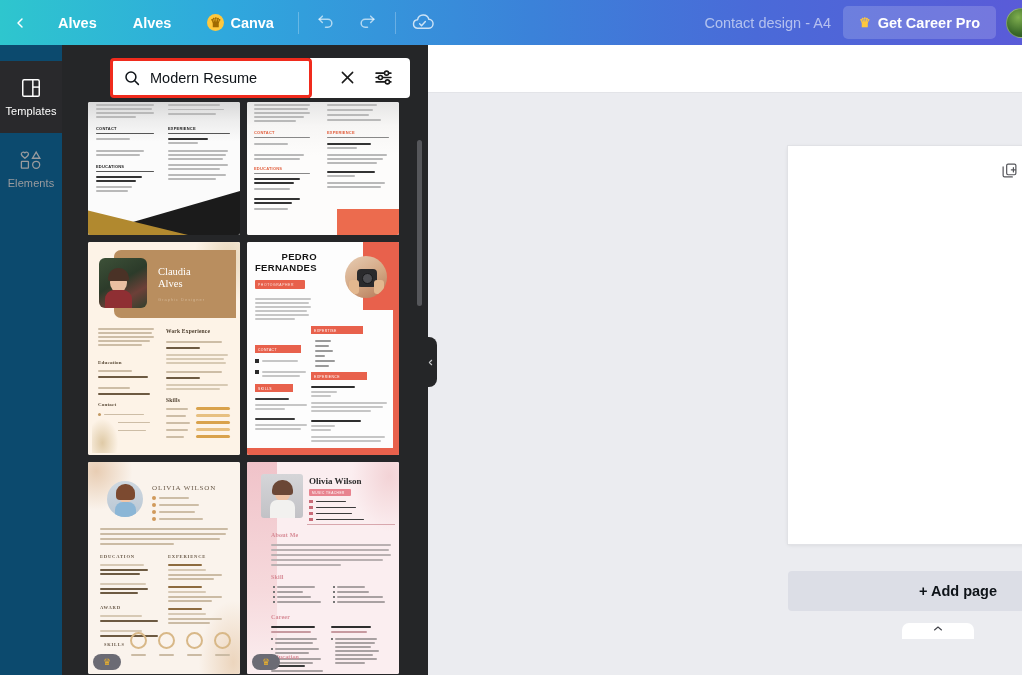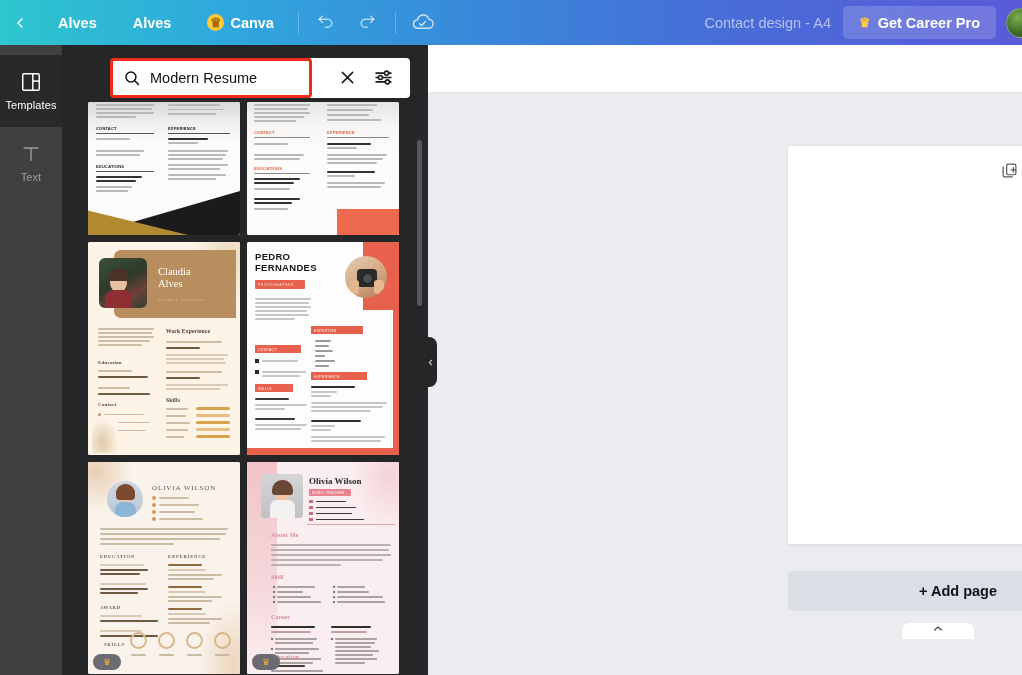--- a/index.html
+++ b/index.html
@@ -47,22 +47,22 @@
   .crown { font-size: 13px; line-height: 1; }
   .tb-avatar {
     width: 30px; height: 30px; border-radius: 50%; margin-right: -14px;
     background: radial-gradient(circle at 40% 30%, #7fae4e, #3c6b2a 60%, #22451a);
     border: 1px solid rgba(255,255,255,0.35); cursor: pointer; flex: none;
   }
 
   
   .rail {
     position: absolute; top: 45px; left: 0; width: 62px; height: 630px;
-    background: #404040; z-index: 30;
-    display: flex; flex-direction: column; padding-top: 10px;
+    background: #0c4a6e; z-index: 30;
+    display: flex; flex-direction: column; padding-top: 16px;
   }
   .rail-item {
     height: 72px; display: flex; flex-direction: column; align-items: center;
     justify-content: center; gap: 6px; color: #9a9b9e; cursor: pointer;
   }
   .rail-item.active { background: #29292c; color: #ffffff; }
   .rail-label { font-size: 11px; font-weight: 500; letter-spacing: .1px; }
 
   
   .panel {
@@ -218,25 +218,27 @@
   <div class="rail">
     <div class="rail-item active">
       <svg width="22" height="22" viewBox="0 0 24 24" fill="none" stroke="currentColor" stroke-width="1.6">
           <rect x="3" y="3" width="18" height="18" rx="1.5"></rect>
           <line x1="14" y1="3" x2="14" y2="21"></line>
           <line x1="14" y1="11" x2="21" y2="11"></line>
         </svg>
       <span class="rail-label">Templates</span>
     </div>
     <div class="rail-item">
-      <svg width="22" height="22" viewBox="0 0 24 24" fill="none" stroke="currentColor" stroke-width="1.5" stroke-linecap="round">
-          <line x1="4.5" y1="5.5" x2="19.5" y2="5.5"></line>
-          <line x1="12" y1="5.5" x2="12" y2="19"></line>
+      <svg width="24" height="22" viewBox="0 0 26 22" fill="none" stroke="currentColor" stroke-width="1.4">
+          <path d="M6.4 3.2c-1.4-1.5-3.9-.6-3.9 1.4 0 1.9 2.6 3.6 3.9 4.5 1.3-.9 3.9-2.6 3.9-4.5 0-2-2.5-2.9-3.9-1.4z"></path>
+          <path d="M18.6 2.4 22.6 9.1h-8z"></path>
+          <rect x="2.6" y="12.6" width="7.6" height="7.2" rx=".6"></rect>
+          <circle cx="18.6" cy="16.2" r="3.8"></circle>
         </svg>
-      <span class="rail-label">Text</span>
+      <span class="rail-label">Elements</span>
     </div>
   </div>
 
   <div class="panel">
 
     <div class="search-row">
       <div class="search-box">
         <svg width="18" height="18" viewBox="0 0 24 24" fill="none" stroke="#0e1318" stroke-width="2" stroke-linecap="round">
             <circle cx="10.6" cy="10.6" r="6.6"></circle>
             <line x1="15.6" y1="15.6" x2="20.5" y2="20.5"></line>
@@ -425,21 +427,21 @@
             </div>
             <div style="position:absolute;left:4px;bottom:2px;width:26px;height:34px;background:radial-gradient(ellipse at 40% 70%,#dfcaa6,#fdf3e7 72%);"></div>
           </div>
         </div>
 
         <div class="thumb r2" title="Pedro Fernandes Photographer Resume">
           <div class="rz" style="background:#fdfdfd;">
             <div style="position:absolute;right:0;top:0;width:36px;height:68px;background:#e8614c;"></div>
             <div style="position:absolute;right:0;top:0;width:6px;height:213px;background:#e8614c;"></div>
             <div style="position:absolute;left:0;bottom:0;width:152px;height:7px;background:#e8614c;"></div>
-            <div style="position:absolute;left:8px;top:9px;color:#161616;font-size:9.5px;font-weight:800;line-height:11px;letter-spacing:.3px;">PEDRO<br>FERNANDES</div>
+            <div style="position:absolute;left:8px;top:9px;color:#161616;font-size:9.5px;font-weight:800;line-height:11px;letter-spacing:.3px;text-align:right;">PEDRO<br>FERNANDES</div>
             <div style="position:absolute;left:8px;top:38px;width:50px;height:9px;background:#e8614c;border-radius:1px;"></div>
             <div style="position:absolute;left:11px;top:41px;color:#fce3dd;font-size:3.4px;letter-spacing:.6px;">PHOTOGRAPHER</div>
             <div style="position:absolute;right:12px;top:14px;width:42px;height:42px;border-radius:50%;background:linear-gradient(150deg,#e7cdb4,#d3a682 55%,#b2795a);overflow:hidden;">
               <div style="position:absolute;left:12px;top:13px;width:20px;height:18px;border-radius:4px;background:#2a2a2c;"></div>
               <div style="position:absolute;left:17px;top:17px;width:11px;height:11px;border-radius:50%;background:#4e4e52;border:1.5px solid #1b1b1d;"></div>
               <div style="position:absolute;left:4px;top:24px;width:10px;height:14px;background:#e3b88f;border-radius:3px;"></div>
               <div style="position:absolute;left:29px;top:24px;width:10px;height:14px;background:#e3b88f;border-radius:3px;"></div>
             </div>
             <div style="position:absolute;left:8px;top:56px;">
               <div class="ln" style="width:56px;top:0;background:#c6c6c6"></div>

